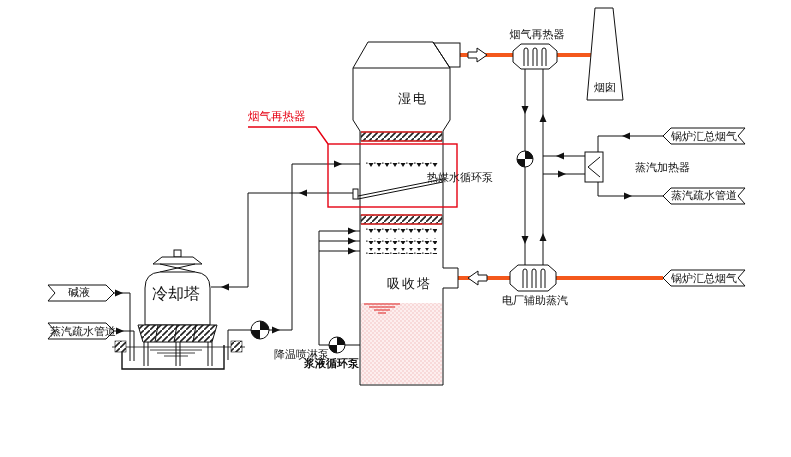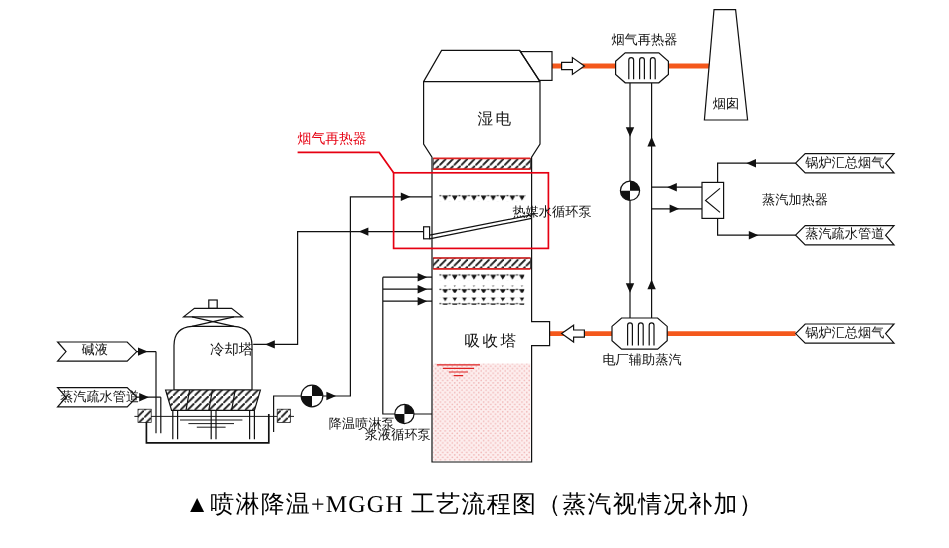--- a/index.html
+++ b/index.html
@@ -182,31 +182,30 @@
   </g>
 
   <g stroke="#e60012" fill="none" stroke-width="1.4">
     <path d="M248,127 L316,127 L328,144"></path>
     <rect x="328" y="144" width="129" height="63"></rect>
   </g>
 </svg>
 
 <div class="lbl big ctr" style="left:378px;top:92px;width:50px;">湿电</div>
 <div class="lbl big ctr" style="left:370px;top:277px;width:62px;">吸收塔</div>
-<div class="lbl ctr" style="left:165px;top:285px;width:56px;font-size:12px;">冷却塔</div>
+<div class="lbl ctr" style="left:148px;top:285px;width:56px;font-size:16px;">冷却塔</div>
 <div class="lbl ctr" style="left:585px;top:81px;width:40px;">烟囱</div>
 <div class="lbl ctr" style="left:497px;top:28px;width:80px;">烟气再热器</div>
 <div class="lbl ctr" style="left:495px;top:294px;width:80px;">电厂辅助蒸汽</div>
 <div class="lbl" style="left:607px;top:161px;margin-left:28px;">蒸汽加热器</div>
 <div class="lbl" style="left:427px;top:171px;">热媒水循环泵</div>
 <div class="lbl" style="left:241px;top:348px;margin-left:33px;">降温喷淋泵</div>
-<div class="lbl" style="left:304px;top:357px;">浆液循环泵</div>
+<div class="lbl" style="left:304px;top:357px;font-weight:bold;">浆液循环泵</div>
 <div class="lbl red" style="left:248px;top:110px;font-size:11.5px;">烟气再热器</div>
 
 <div class="lbl ctr" style="left:50px;top:287px;width:58px;font-family:Liberation Mono, monospace;">碱液</div>
 <div class="lbl ctr" style="left:50px;top:325px;width:60px;">蒸汽疏水管道</div>
 <div class="lbl ctr" style="left:668px;top:130px;width:72px;">锅炉汇总烟气</div>
 <div class="lbl ctr" style="left:668px;top:190px;width:72px;font-family:Liberation Mono, monospace;">蒸汽疏水管道</div>
 <div class="lbl ctr" style="left:668px;top:272px;width:72px;">锅炉汇总烟气</div>
 
-<div class="caption">▲喷淋降温+MGGH 工艺流程图（蒸汽视情况补加）</div>
 
 </div>
 
 </body></html>

